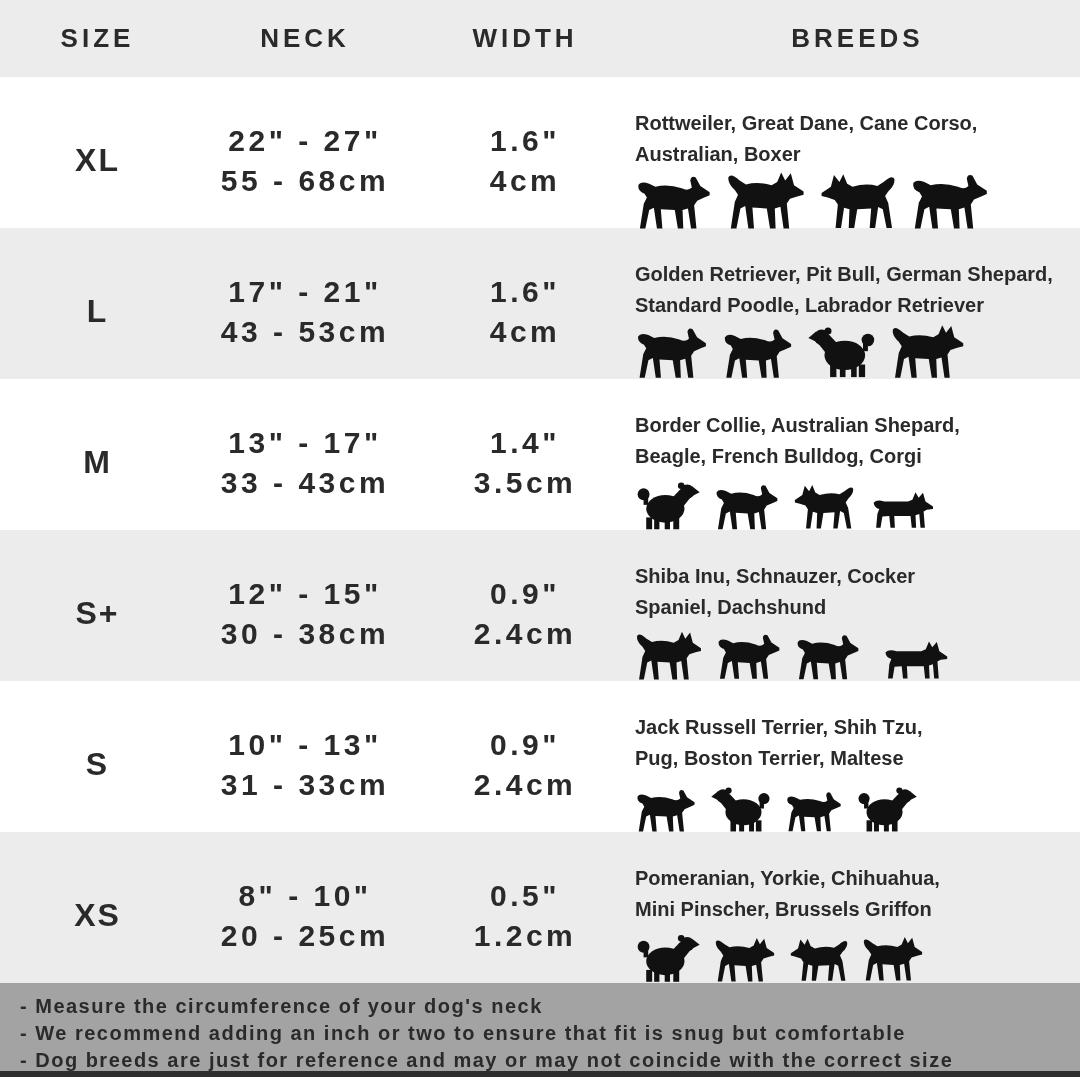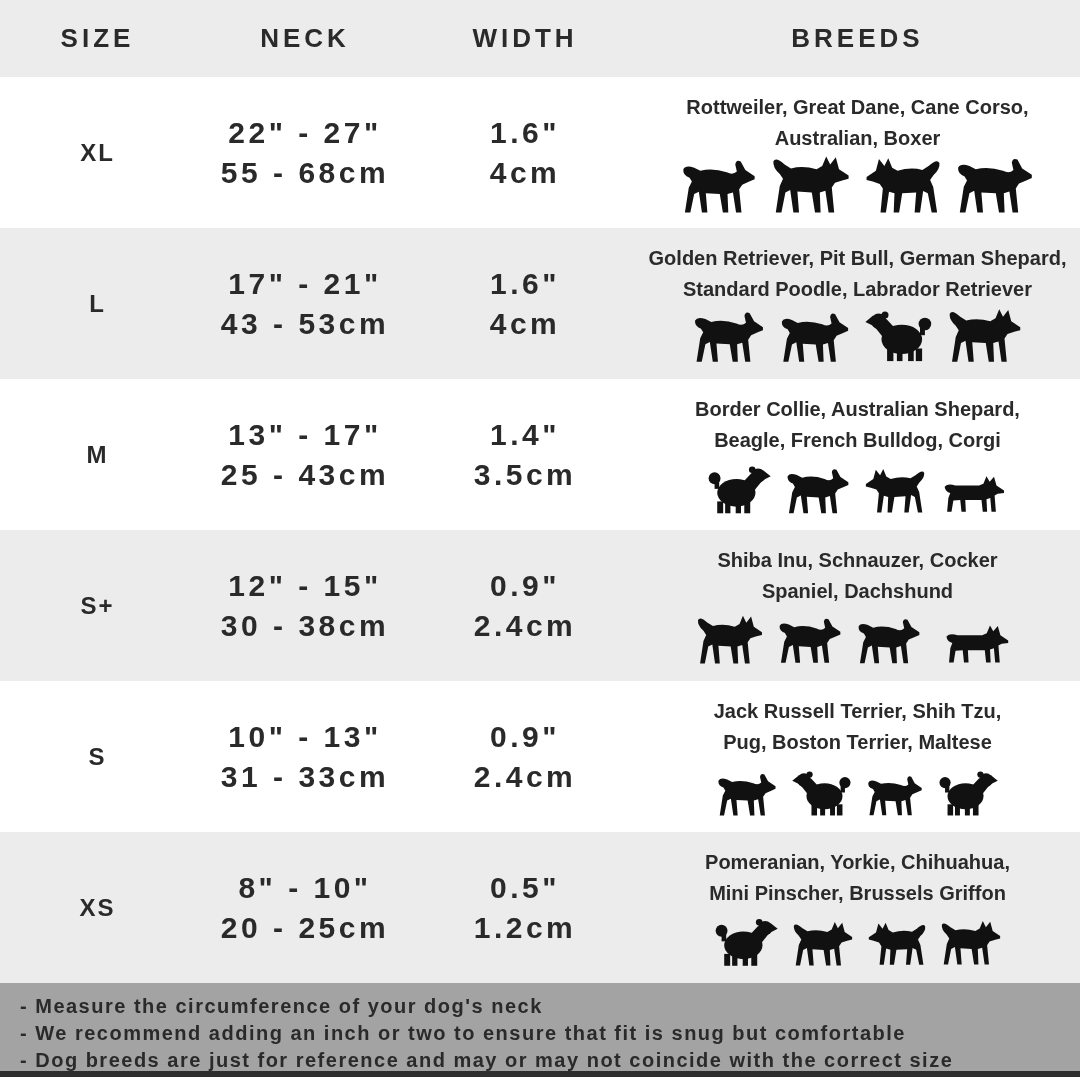--- a/index.html
+++ b/index.html
@@ -20,25 +20,25 @@
   }
   .table-header .hcell{
     text-align:center;font-size:26px;letter-spacing:4px;color:#2a2a2a;
   }
   .size-row{height:151px;background:#ffffff;}
   .size-row.alt{background:#ececec;}
   .cell{
     display:flex;flex-direction:column;justify-content:center;align-items:center;
     text-align:center;
   }
-  .size-label{font-size:24px;letter-spacing:2px;color:#2a2a2a;}
+  .size-label{font-size:32px;letter-spacing:2px;color:#2a2a2a;}
   .measure{font-size:30px;letter-spacing:3.5px;line-height:40px;color:#2a2a2a;white-space:nowrap;}
   .breeds-cell{
-    display:flex;flex-direction:column;align-items:center;
-    padding-top:15px;height:136px;
+    display:flex;flex-direction:column;align-items:flex-start;
+    padding-top:31px;height:136px;
   }
   .breed-line{font-size:20px;line-height:31px;white-space:nowrap;color:#2a2a2a;}
   .dog-strip{
     flex:1;display:flex;align-items:flex-end;justify-content:center;
     gap:13px;padding-bottom:12px;
   }
   .dog{display:block;fill:#111111;}
   .flip{transform:scaleX(-1);}
   .notes{
     height:88px;padding:10px 20px 12px 20px;box-sizing:border-box;
@@ -150,21 +150,21 @@
       </div>
     </div>
   </div>
 
   <div class="grid-row size-row">
     <div class="cell">
       <span class="size-label">M</span>
     </div>
     <div class="cell">
       <span class="measure">13" - 17"</span>
-      <span class="measure">25 - 43cm</span>
+      <span class="measure">33 - 43cm</span>
     </div>
     <div class="cell">
       <span class="measure">1.4"</span>
       <span class="measure">3.5cm</span>
     </div>
     <div class="breeds-cell">
       <span class="breed-line">Border Collie, Australian Shepard,</span>
       <span class="breed-line">Beagle, French Bulldog, Corgi</span>
       <div class="dog-strip">
         <svg class="dog flip" width="66" height="53">

